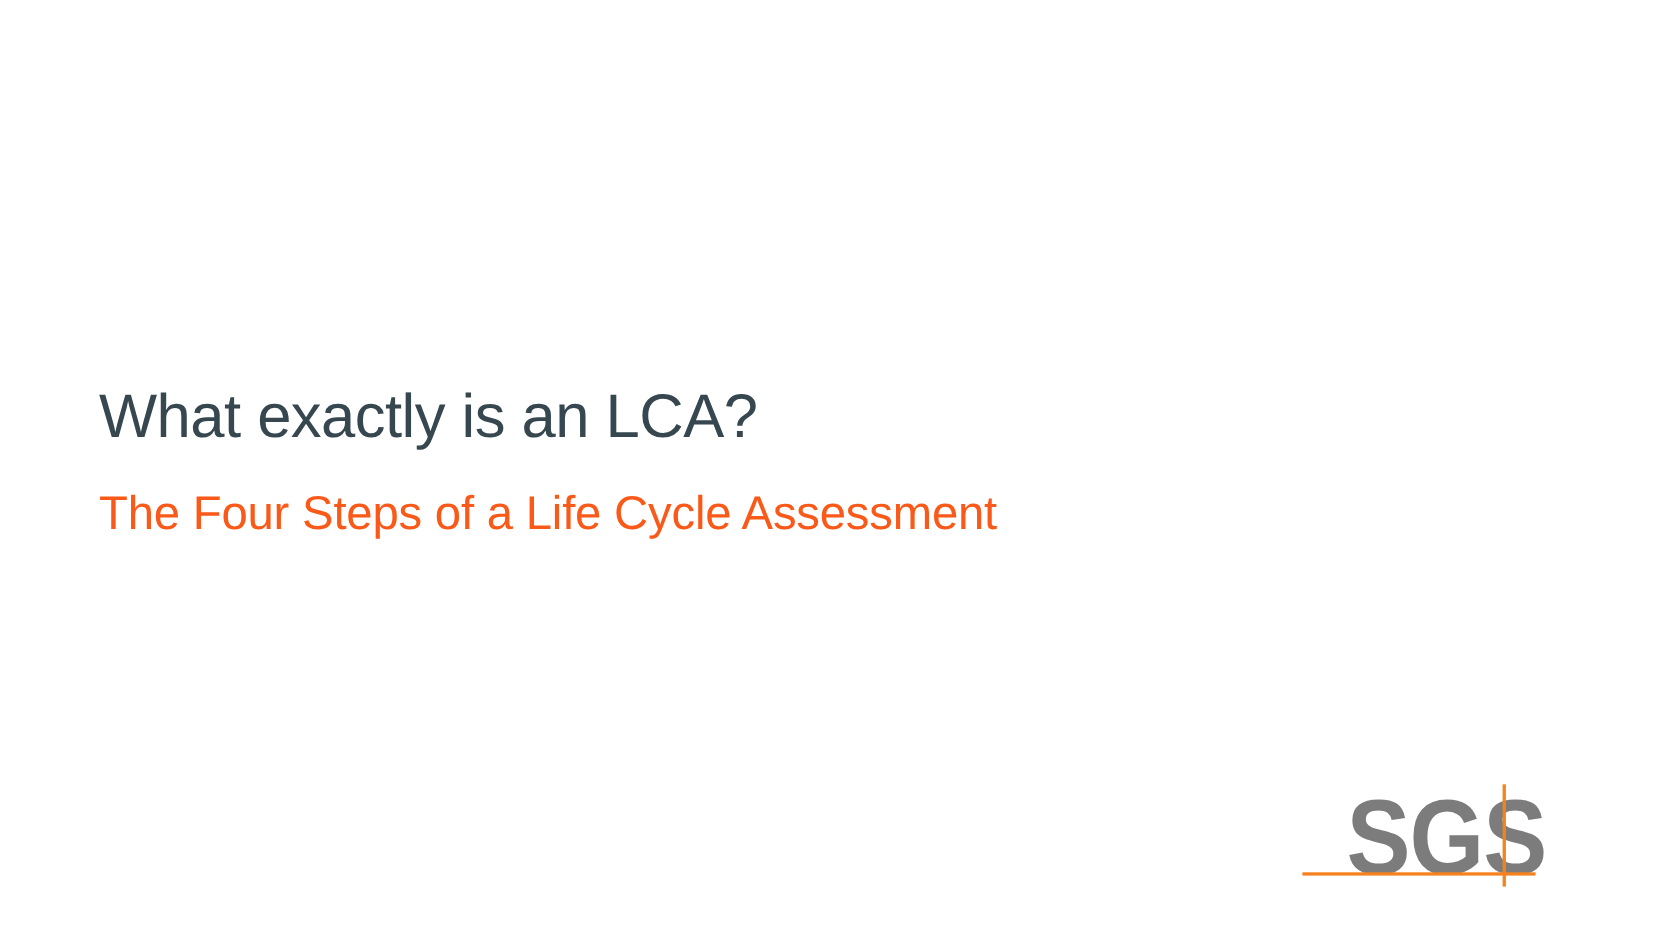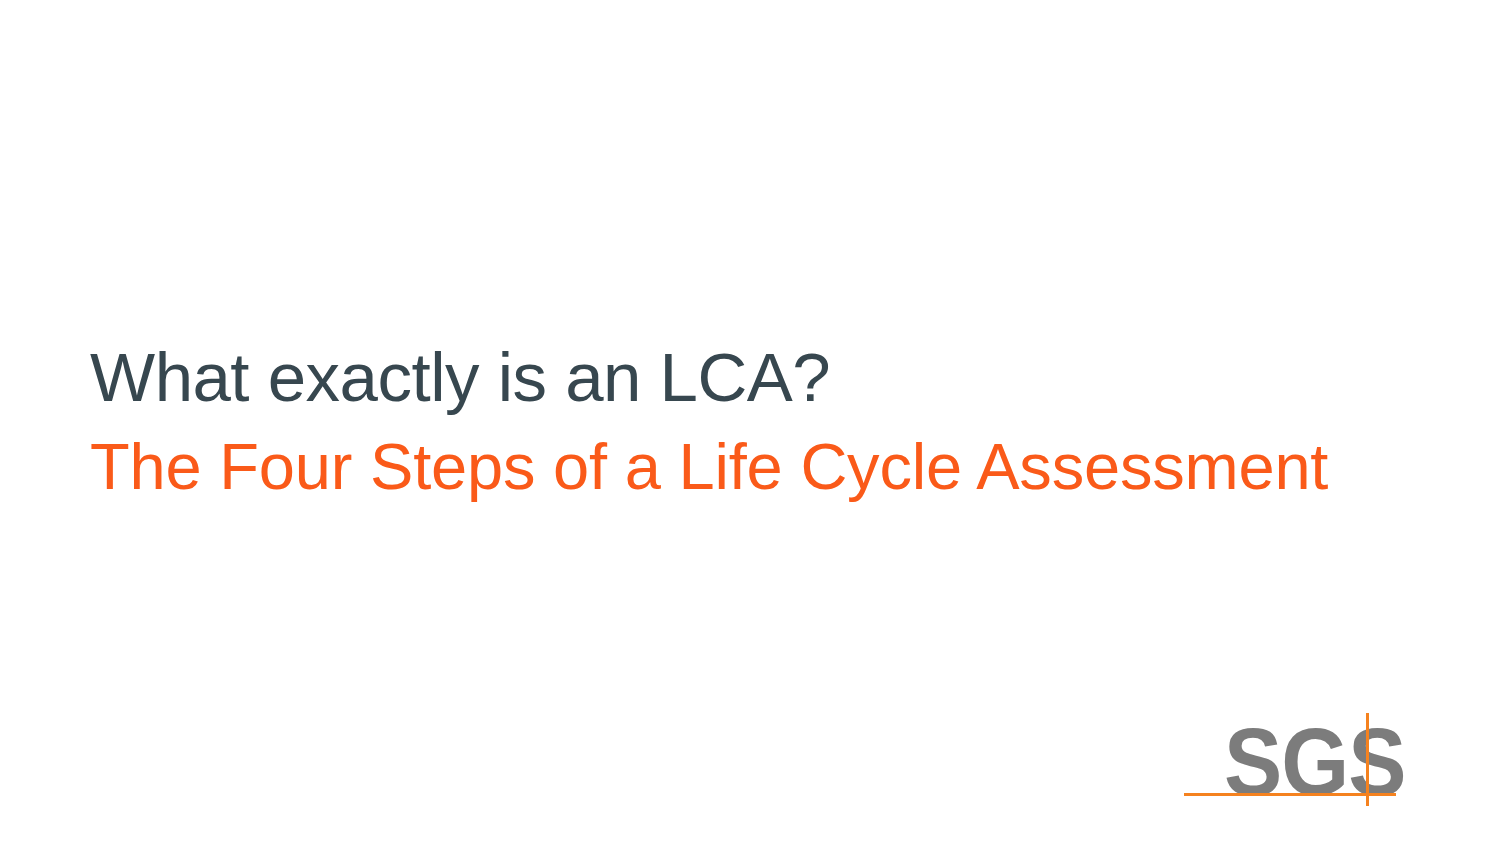--- a/index.html
+++ b/index.html
@@ -23,32 +23,32 @@
   .title-block {
     position: absolute;
     left: 90px;
     top: 330px;
     width: 1300px;
   }
   .slide-title {
     margin: 0;
     font-family: "Liberation Sans", sans-serif;
     font-weight: 400;
-    font-size: 69px;
+    font-size: 56px;
     line-height: 96px;
     letter-spacing: -0.5px;
     color: #37474f;
     white-space: nowrap;
   }
   .slide-subtitle {
     margin: 0;
     margin-top: 4px;
     font-family: "Liberation Sans", sans-serif;
     font-weight: 400;
-    font-size: 65px;
+    font-size: 43px;
     line-height: 74px;
     letter-spacing: -0.2px;
     color: #fa5a19;
     white-space: nowrap;
   }
 
   
   .logo {
     position: absolute;
     left: 1176px;

